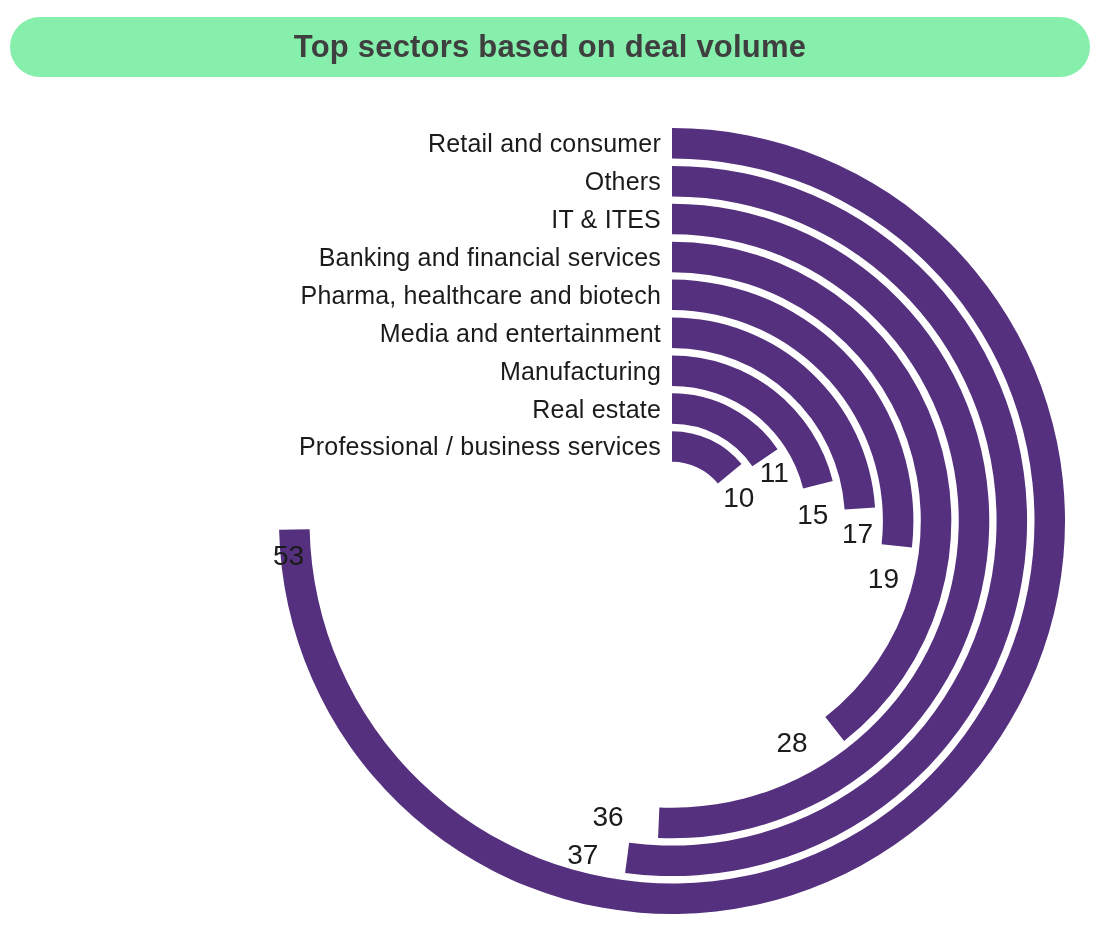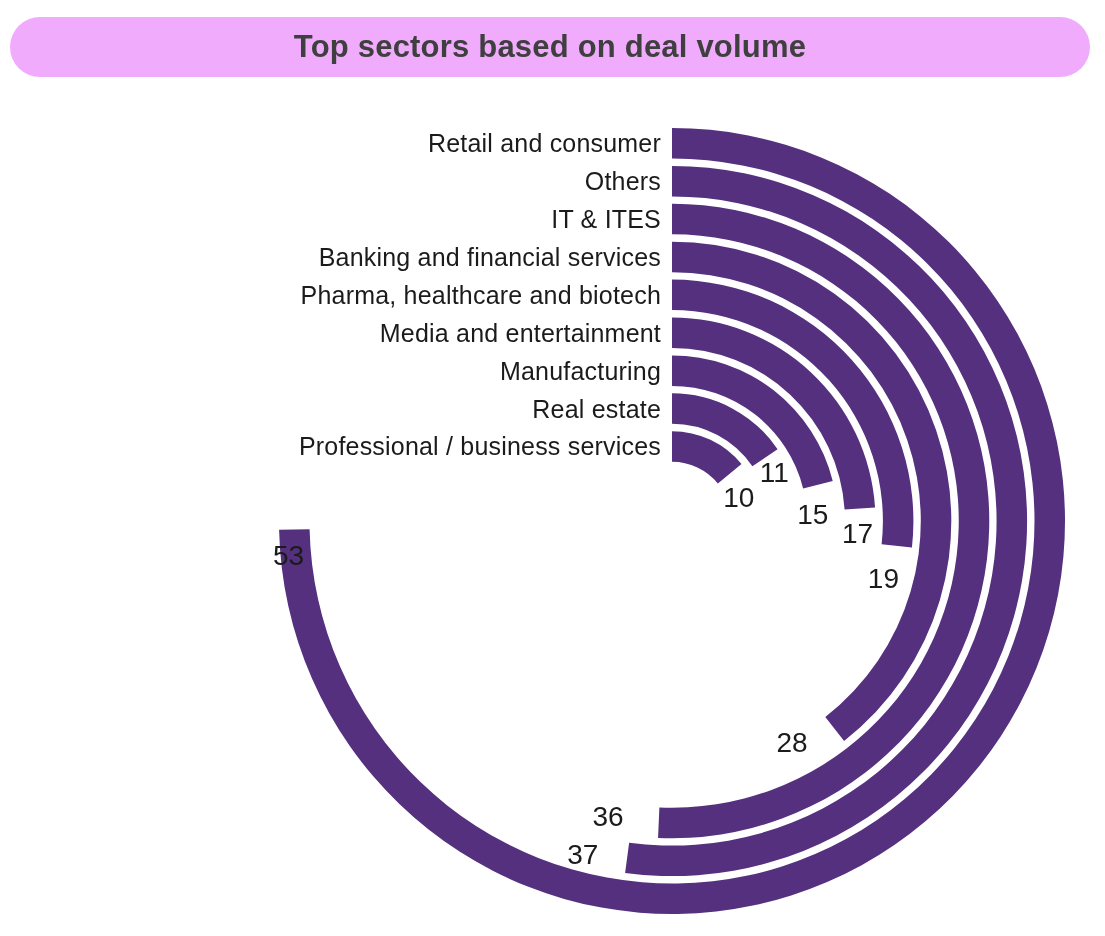--- a/index.html
+++ b/index.html
@@ -31,21 +31,21 @@
     font-size: 25px;
     letter-spacing: 0.2px;
   }
   .value-label {
     font-size: 28px;
   }
 </style>
 </head>
 <body style="background: rgb(255, 255, 255);">
 
-<div class="banner" style="background: #f0abfc;">
+<div class="banner" style="background: #86efac;">
   <h1 style="color: rgb(63, 63, 63);">Top sectors based on deal volume</h1>
 </div>
 
 <svg id="chart-svg" width="1105" height="936" viewBox="0 0 1105 936">
     <path d="M 672.00 128.00 A 393 393 0 1 1 279.10 529.85 L 309.59 529.16 A 362.5 362.5 0 1 0 672.00 158.50 Z" fill="#54307E"></path>
     <text x="661" y="143.25" text-anchor="end" dominant-baseline="central" class="sector-label" fill="#1B1B1B">Retail and consumer</text>
     <text x="288.6" y="555.8" text-anchor="middle" dominant-baseline="central" class="value-label" fill="#1B1B1B">53</text>
     <path d="M 672.00 165.90 A 355.1 355.1 0 1 1 625.10 872.99 L 629.13 842.76 A 324.6 324.6 0 1 0 672.00 196.40 Z" fill="#54307E"></path>
     <text x="661" y="181.14999999999998" text-anchor="end" dominant-baseline="central" class="sector-label" fill="#1B1B1B">Others</text>
     <text x="582.8" y="854.3" text-anchor="middle" dominant-baseline="central" class="value-label" fill="#1B1B1B">37</text>

